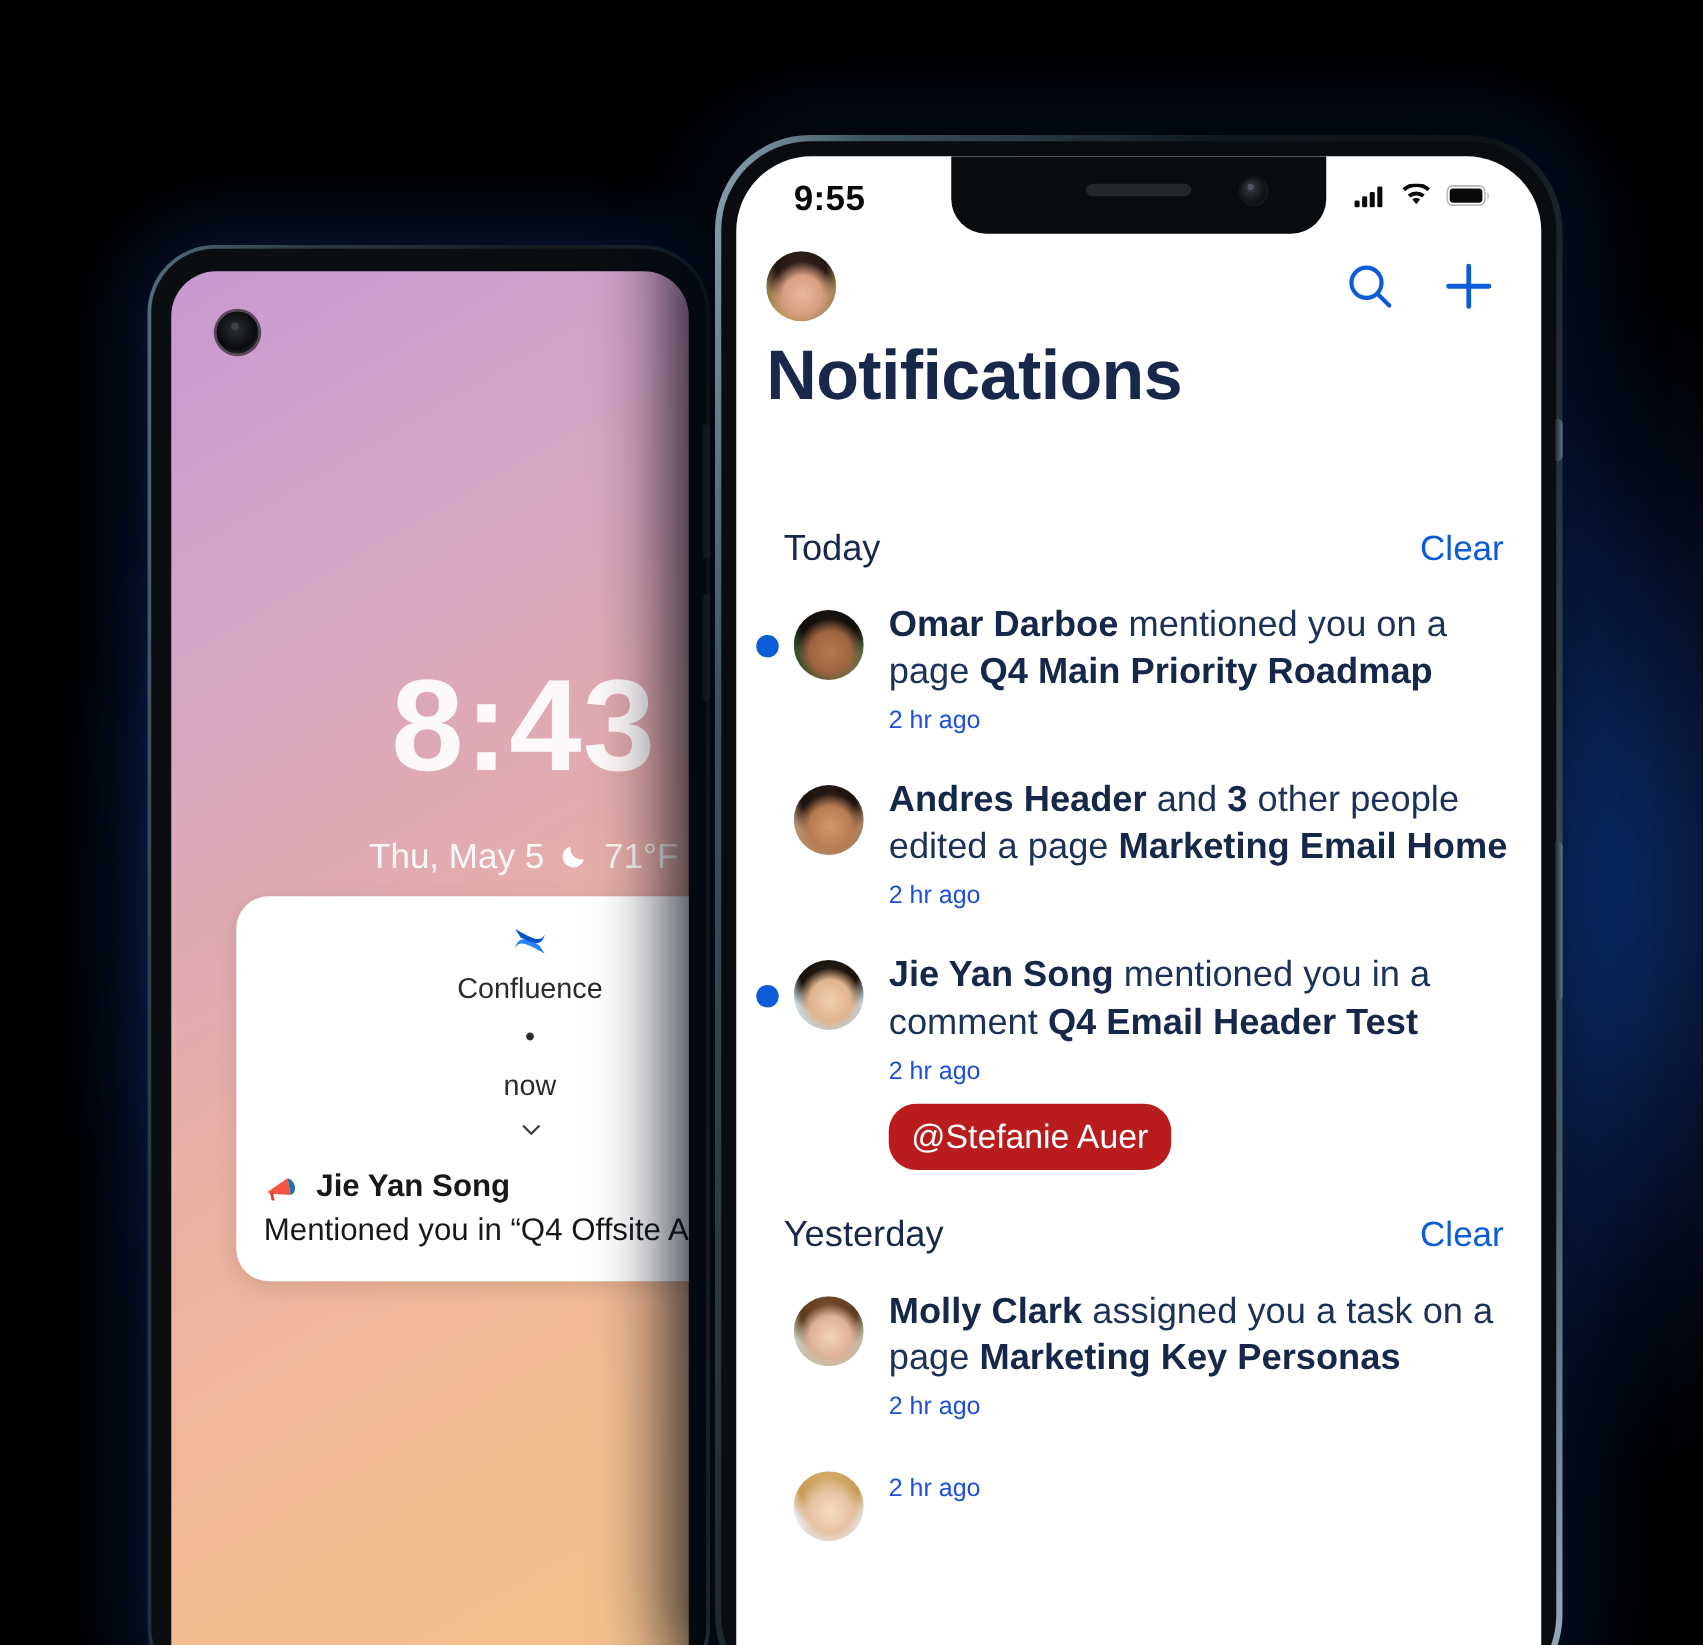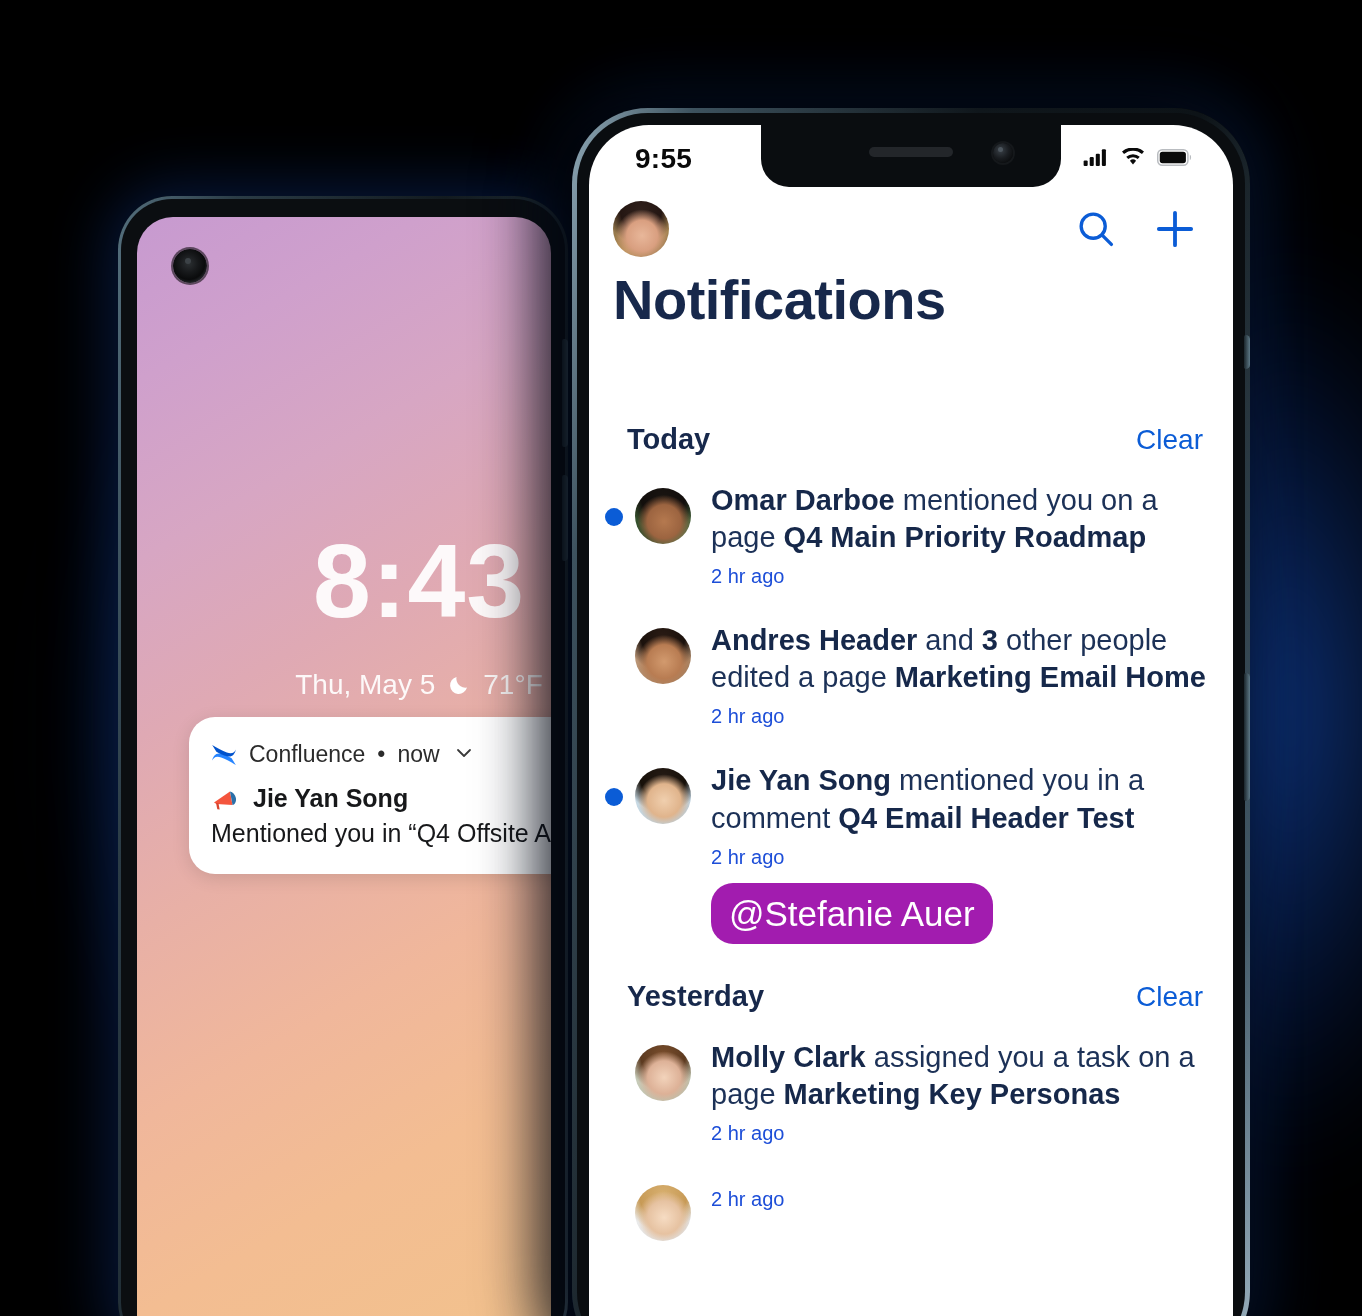--- a/index.html
+++ b/index.html
@@ -70,21 +70,21 @@
   }
   .moon-icon{display:inline-block;width:24px;height:24px;position:relative;}
   .moon-icon svg{display:block;}
 
   
   .a-notif{
     position:absolute;left:52px;top:500px;width:470px;
     background:#ffffff;border-radius:26px;padding:24px 22px 26px 22px;
     box-sizing:border-box;box-shadow:0 4px 18px rgba(0,0,0,.12);
   }
-  .a-notif-head{display:flex;align-items:center;gap:12px;margin-bottom:16px;}
+  .a-notif-head{display:flex;align-items:center;gap:12px;margin-bottom:16px;flex-direction:column;}
   .conf-icon{width:26px;height:24px;flex:0 0 auto;}
   .a-notif-app{font-size:23px;color:#2b2b2b;font-weight:400;white-space:nowrap;}
   .a-chev{margin-left:2px;display:inline-block;}
   .a-notif-row{display:flex;align-items:center;gap:12px;margin-bottom:6px;}
   .mega-icon{width:30px;height:26px;flex:0 0 auto;}
   .a-notif-name{font-size:25px;font-weight:700;color:#17181a;white-space:nowrap;}
   .a-notif-body{font-size:25px;color:#17181a;white-space:nowrap;overflow:hidden;}
 
   
   .iphone{
@@ -122,33 +122,33 @@
   .nav-actions{display:flex;align-items:center;gap:36px;}
   .icon-btn{display:flex;align-items:center;justify-content:center;cursor:pointer;}
 
   .page-title{
     position:absolute;left:24px;top:146px;
     font-size:56px;font-weight:700;color:#17284b;letter-spacing:-.5px;line-height:1.05;
   }
 
   .feed{position:absolute;left:0;right:0;top:280px;bottom:0;padding:0 24px 0 16px;box-sizing:border-box;}
   .section-head{display:flex;align-items:baseline;justify-content:space-between;padding:18px 6px 10px 22px;}
-  .section-title{font-size:29px;font-weight:700;color:#17284b;}
+  .section-title{font-size:29px;font-weight:400;color:#17284b;}
   .clear-link{font-size:28px;font-weight:400;color:#0b5cd6;cursor:pointer;}
 
   .notif{display:flex;align-items:flex-start;padding:16px 0 18px 0;position:relative;}
   .unread-dot{position:absolute;left:0;top:42px;width:18px;height:18px;border-radius:50%;background:#0b5cd6;}
   .notif .avatar.row{width:56px;height:56px;margin:6px 20px 0 30px;}
   .notif-content{flex:1;min-width:0;}
   .notif-text{font-size:29px;line-height:1.28;color:#1c3157;font-weight:400;}
   .notif-text b{font-weight:700;color:#16284a;}
   .notif-time{font-size:20px;color:#1d4ed8;margin-top:9px;}
   .mention-pill{
-    display:inline-block;margin-top:14px;background:#a21caf;color:#fff;
-    font-size:35px;line-height:1;padding:13px 18px;border-radius:22px;
+    display:inline-block;margin-top:14px;background:#b91c1c;color:#fff;
+    font-size:27px;line-height:1;padding:13px 18px;border-radius:22px;
   }
 
   
   .av-me{background:
      radial-gradient(circle at 52% 62%,#e8b79a 0%,#d99f80 34%,rgba(0,0,0,0) 58%),
      radial-gradient(circle at 50% 18%,#30211c 0%,#241612 38%,rgba(0,0,0,0) 62%),
      linear-gradient(135deg,#6f5a3c,#b79258 55%,#8a7046);}
   .av-omar{background:
      radial-gradient(circle at 52% 60%,#b5794f 0%,#9c6440 38%,rgba(0,0,0,0) 60%),
      radial-gradient(circle at 50% 16%,#191411 0%,#120e0c 40%,rgba(0,0,0,0) 64%),

